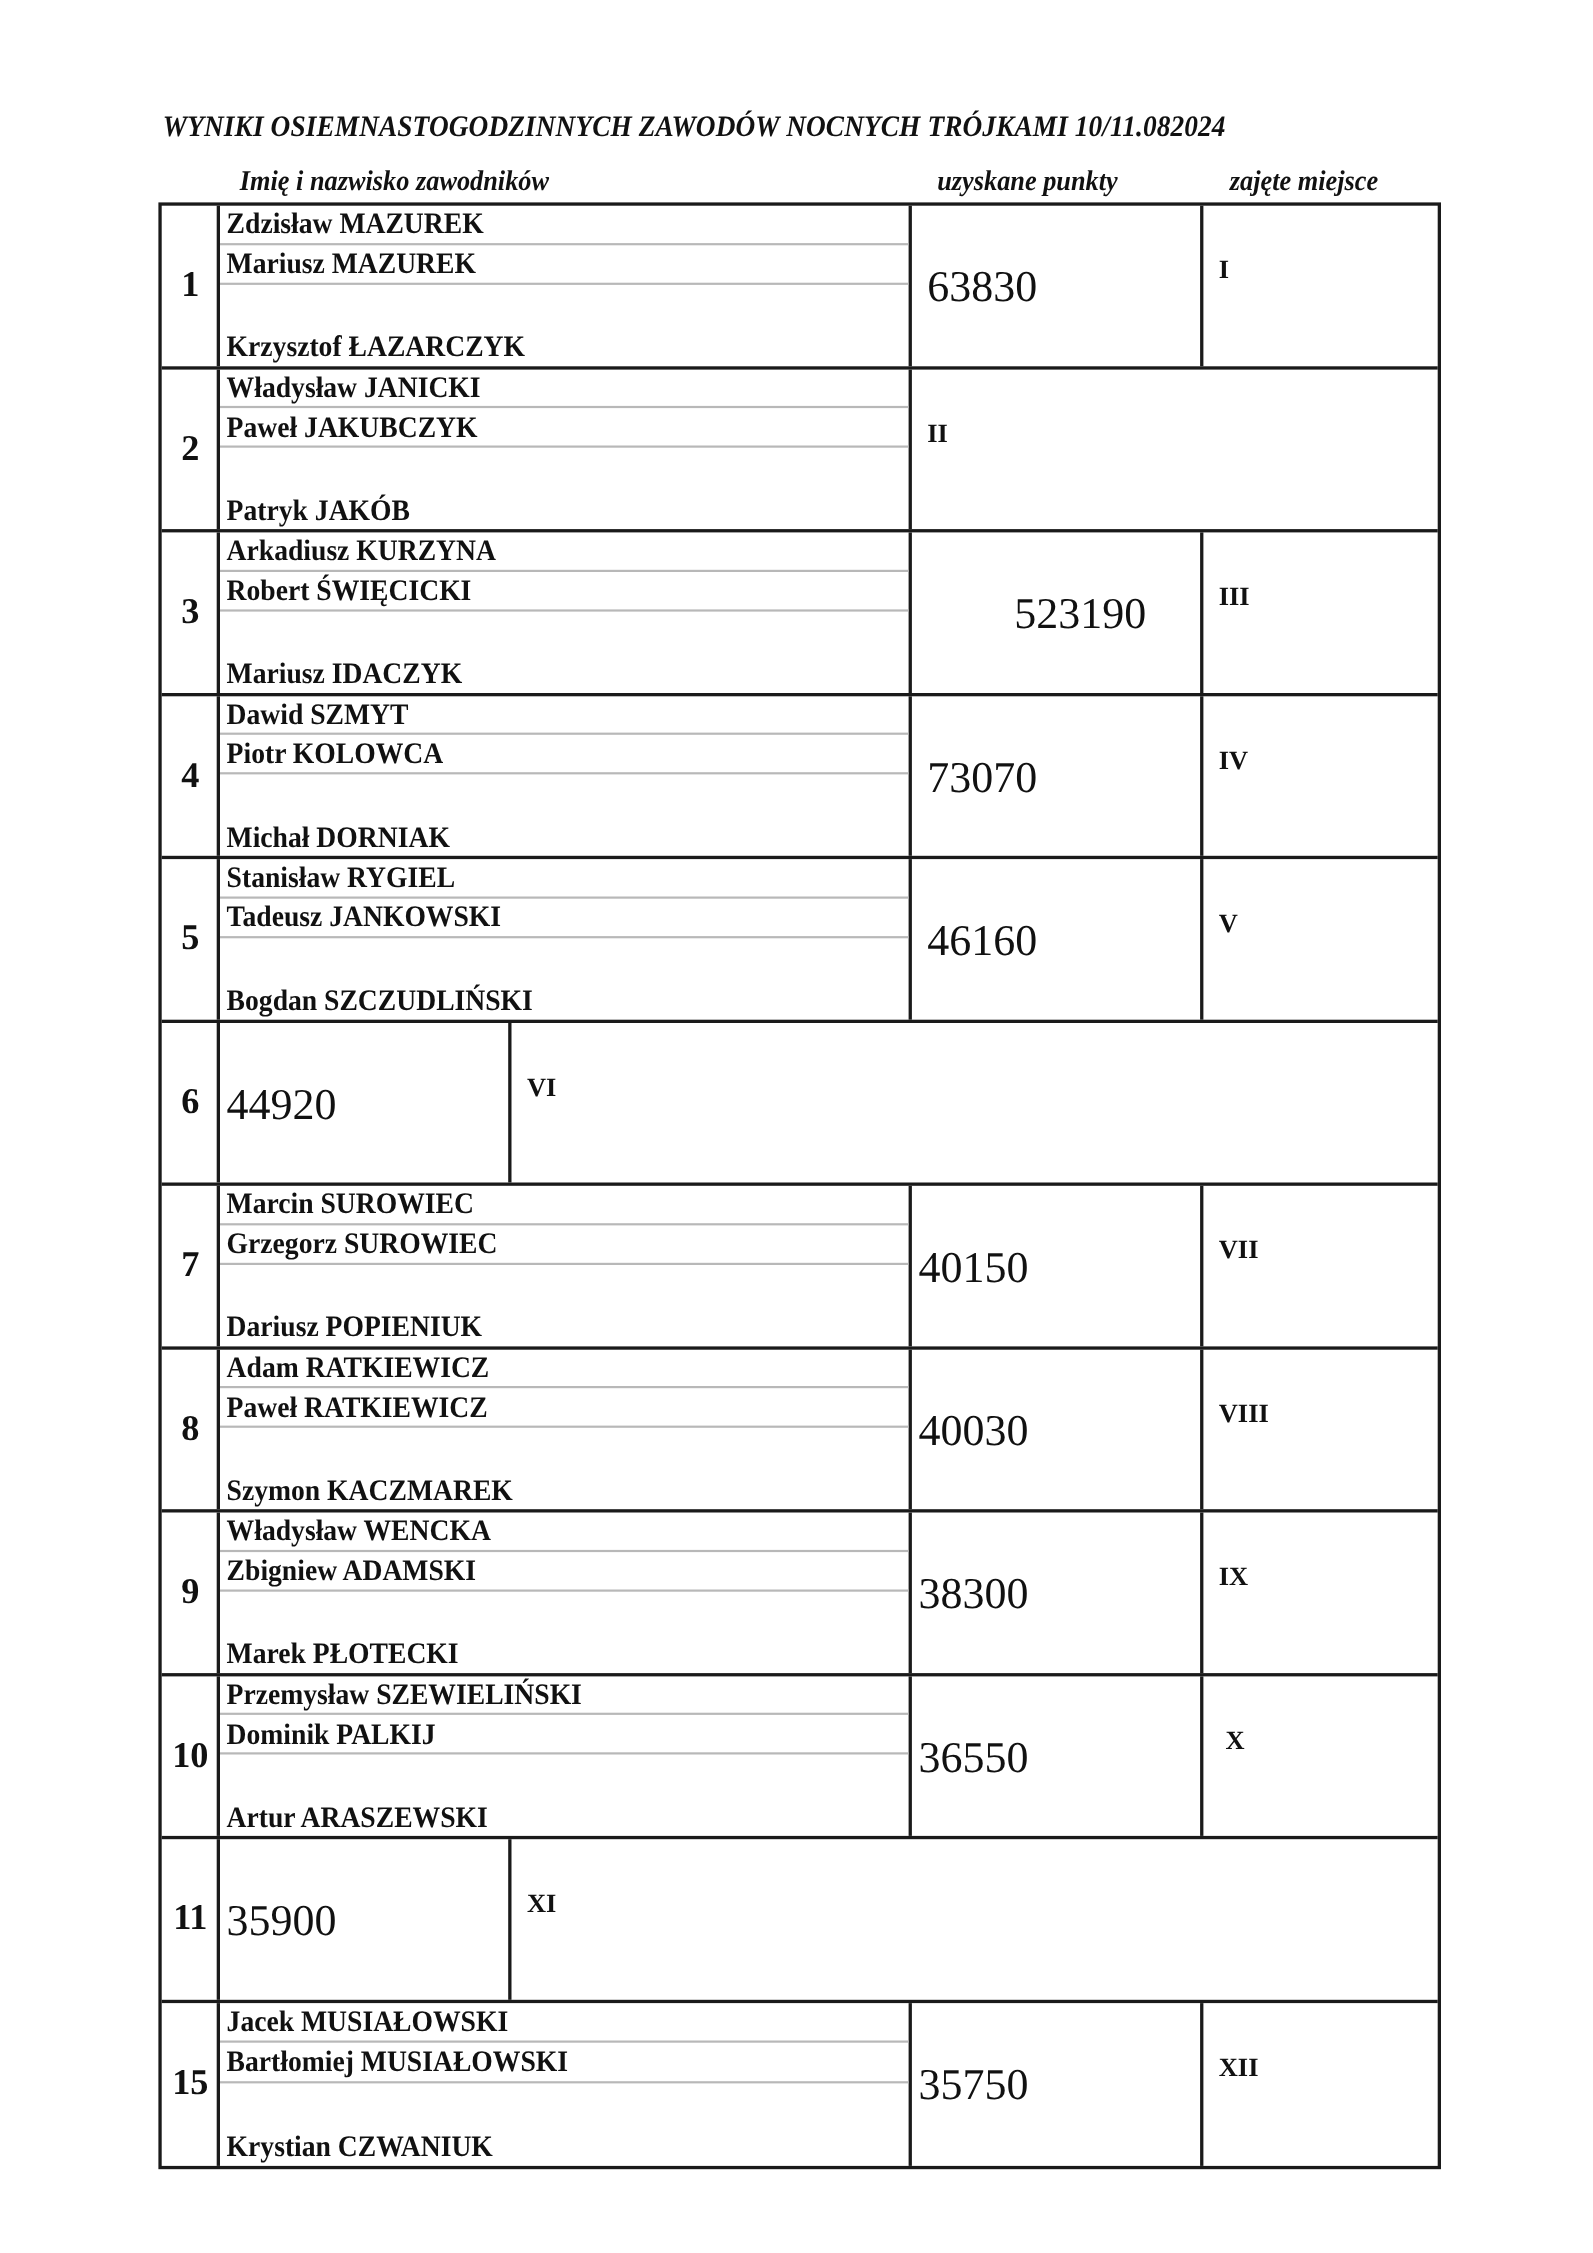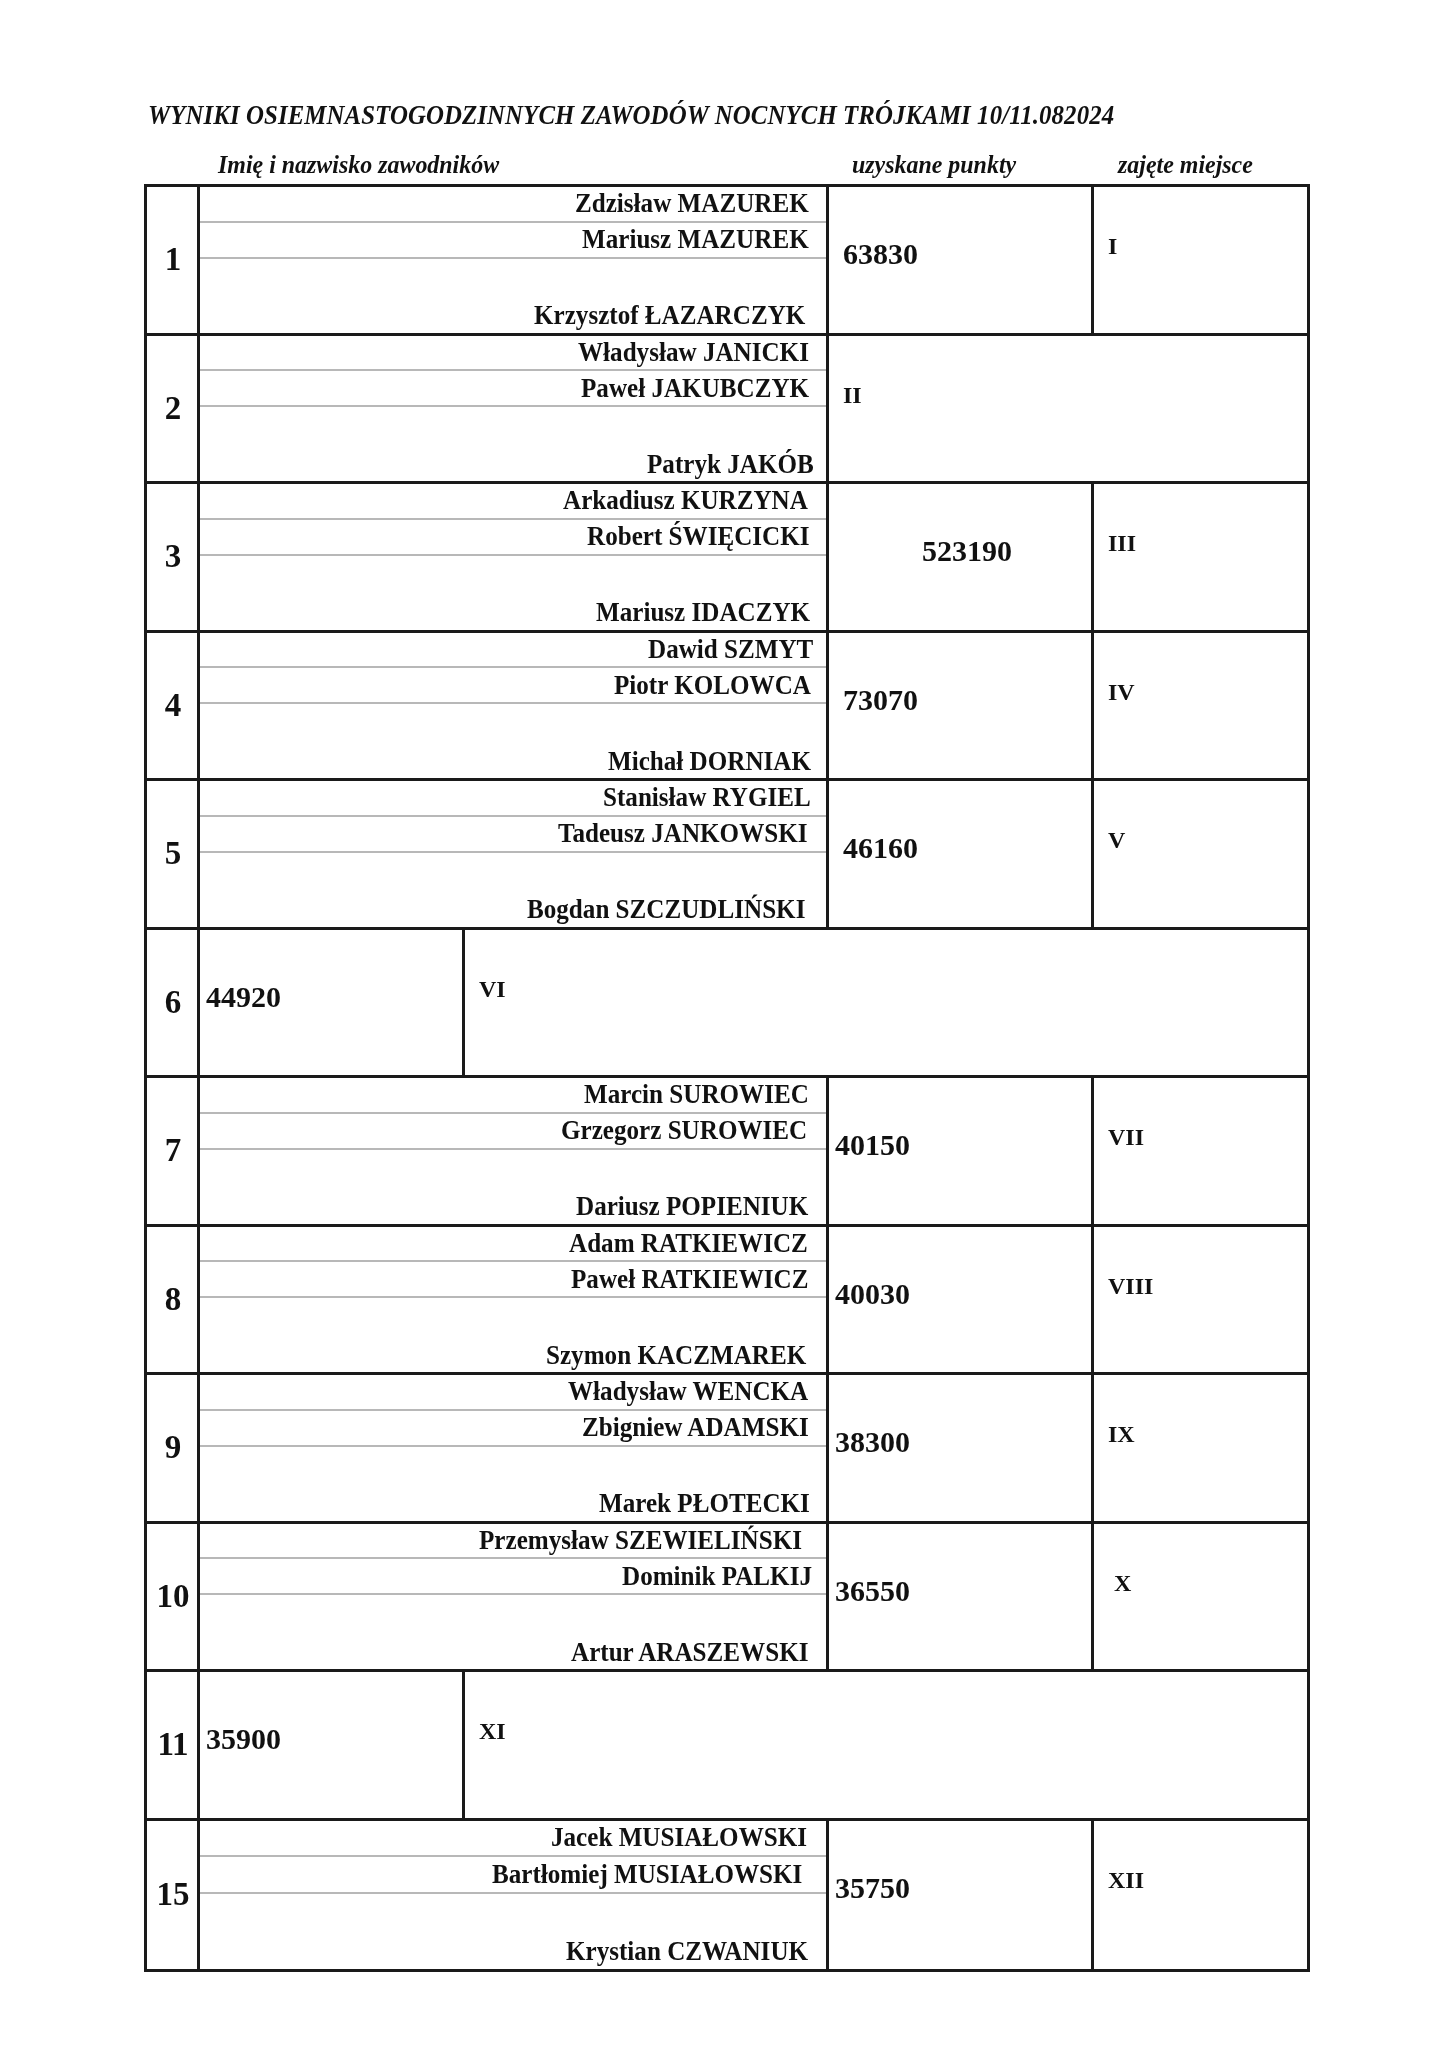--- a/index.html
+++ b/index.html
@@ -78,40 +78,39 @@
     }
     .member {
       flex: 1;
       display: flex;
       align-items: center;
       padding-left: 6px;
       font-size: 27px;
       font-weight: bold;
       border-bottom: 2px solid #b8b8b8;
       white-space: nowrap;
-      justify-content: flex-end;
     }
     .member:last-child { border-bottom: none; margin-top: 40px; }
     .member span {
       display: inline-block;
       transform: scaleX(0.93);
       transform-origin: left center;
     }
     .points {
       width: 265px;
       border-right: 3px solid #1a1a1a;
       position: relative;
       flex-shrink: 0;
       box-sizing: border-box;
     }
     .points span {
       position: absolute;
       top: 50px;
-      font-size: 30px;
-      font-weight: bold;
+      font-size: 40px;
+      font-weight: normal;
     }
     .place {
       flex: 1;
       position: relative;
     }
     .place span {
       position: absolute;
       left: 14px;
       top: 46px;
       font-size: 24px;

